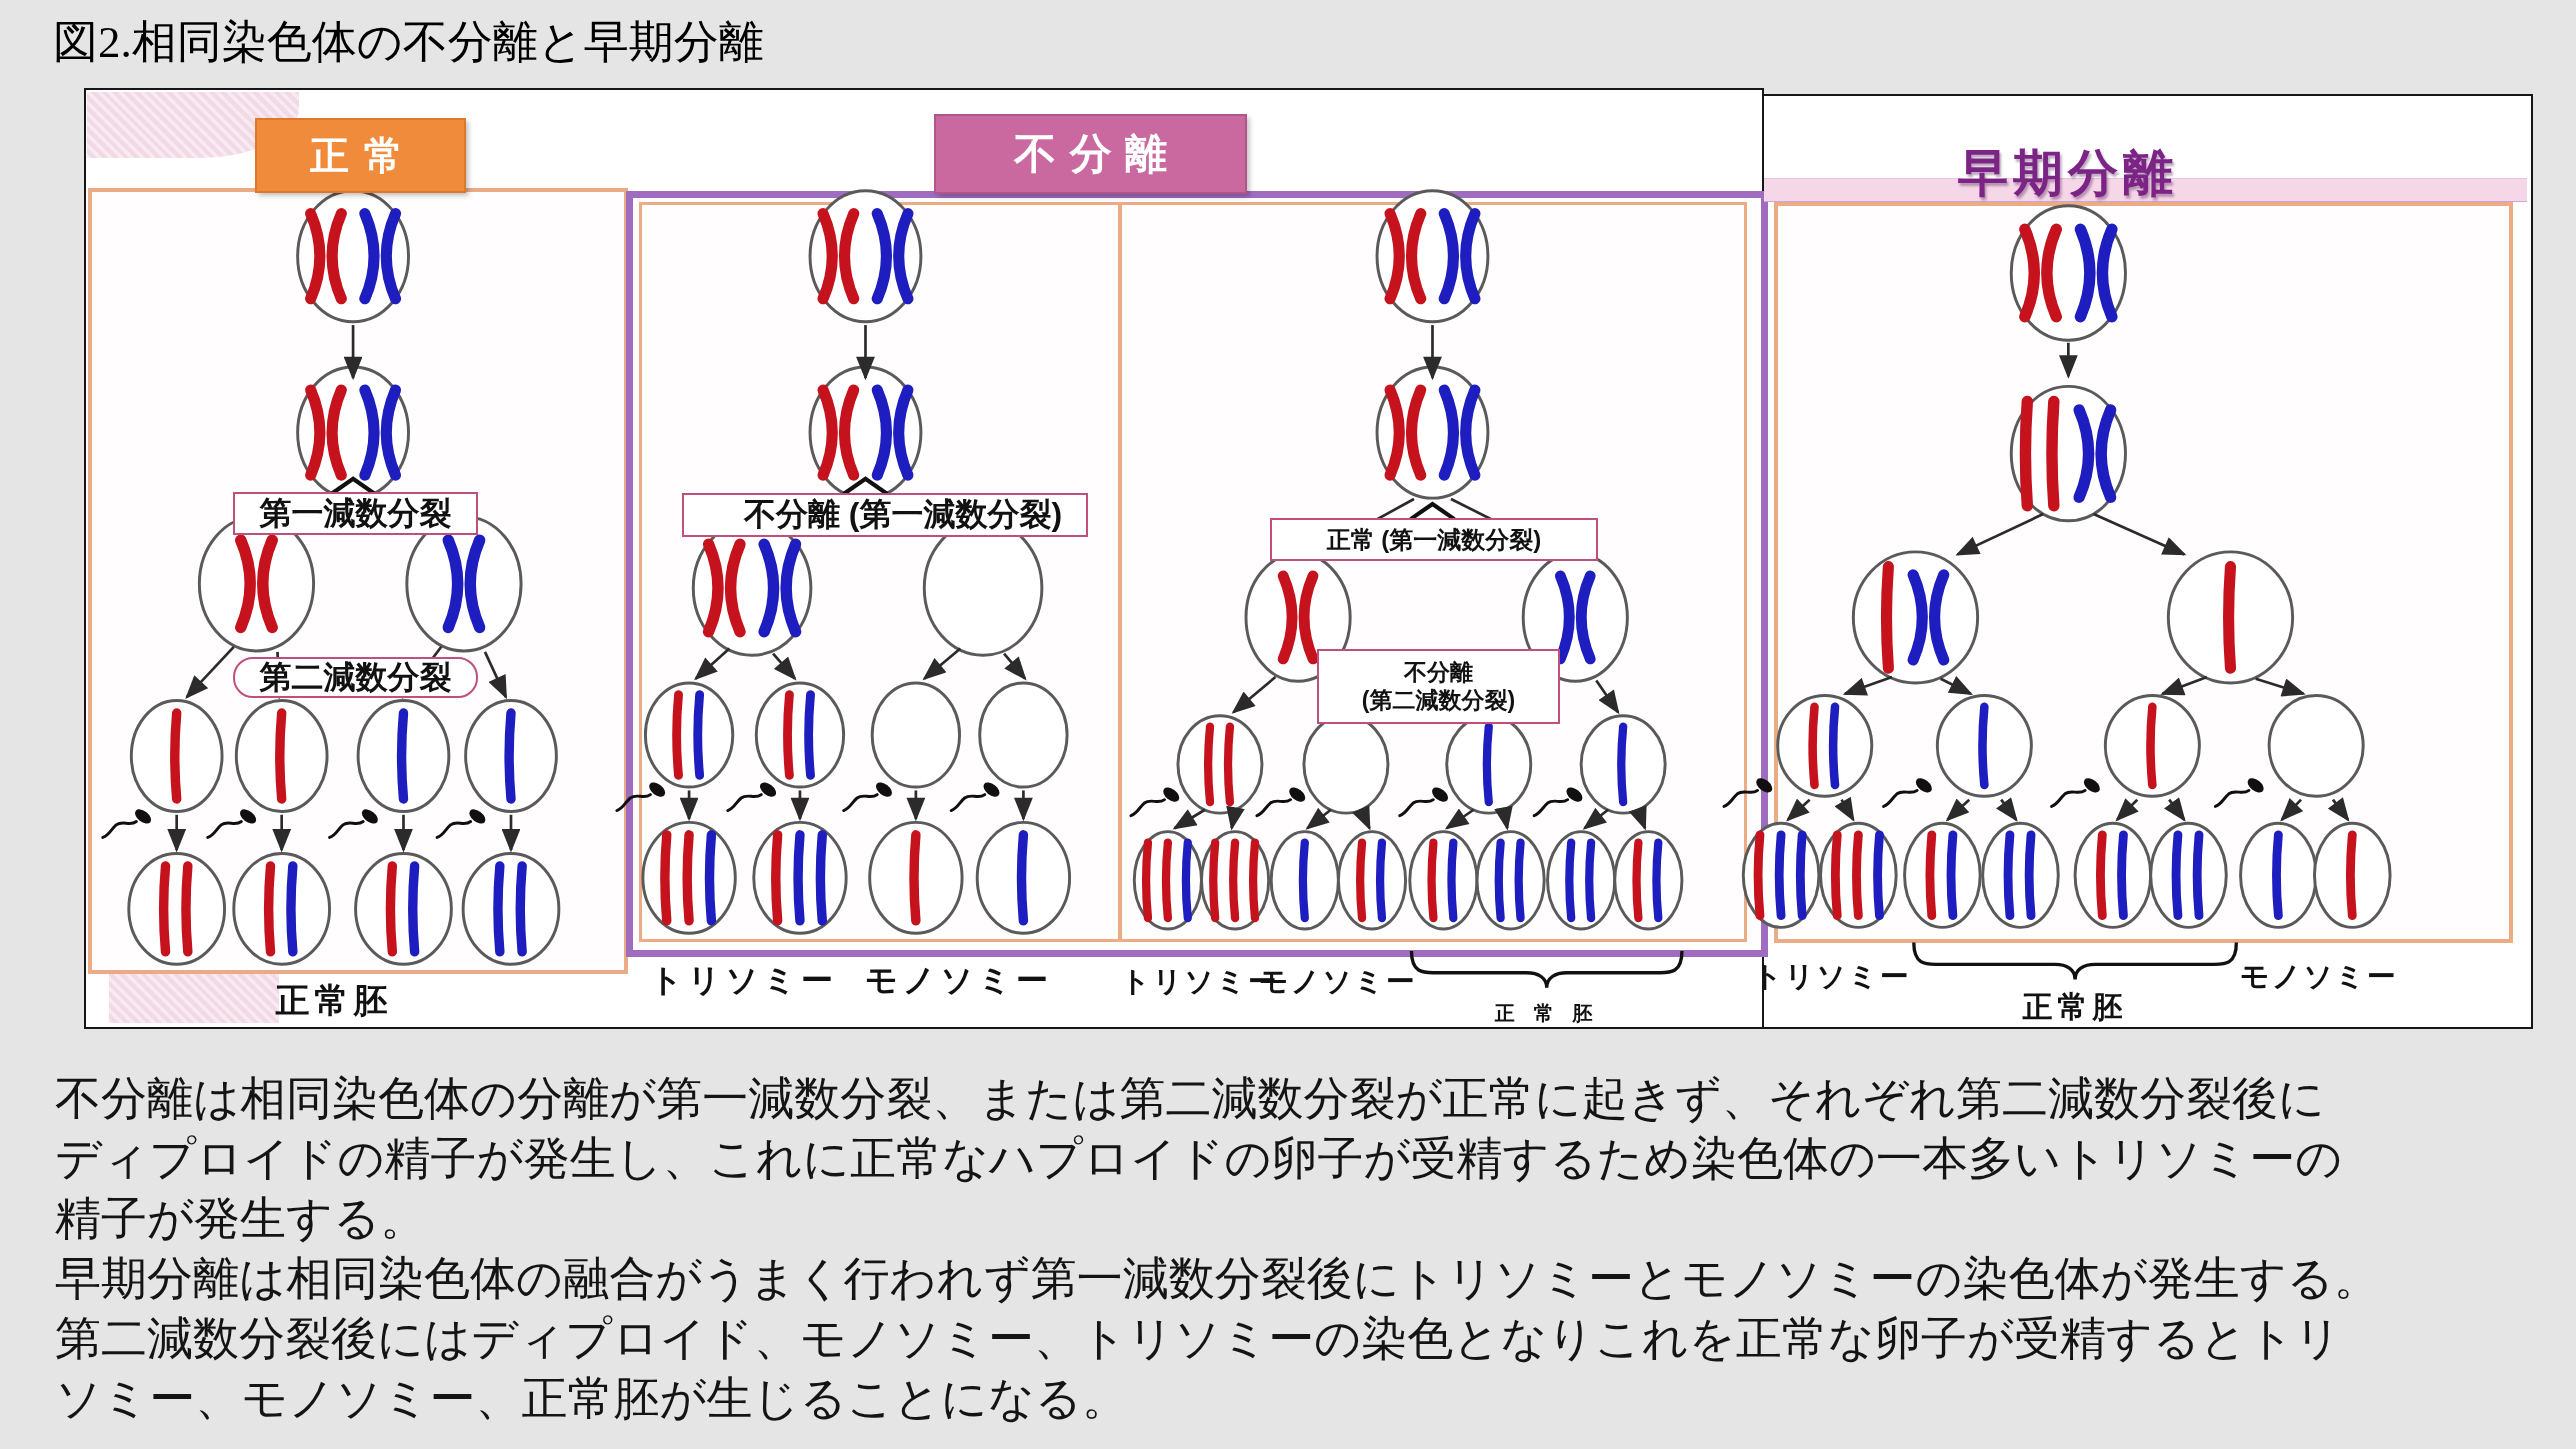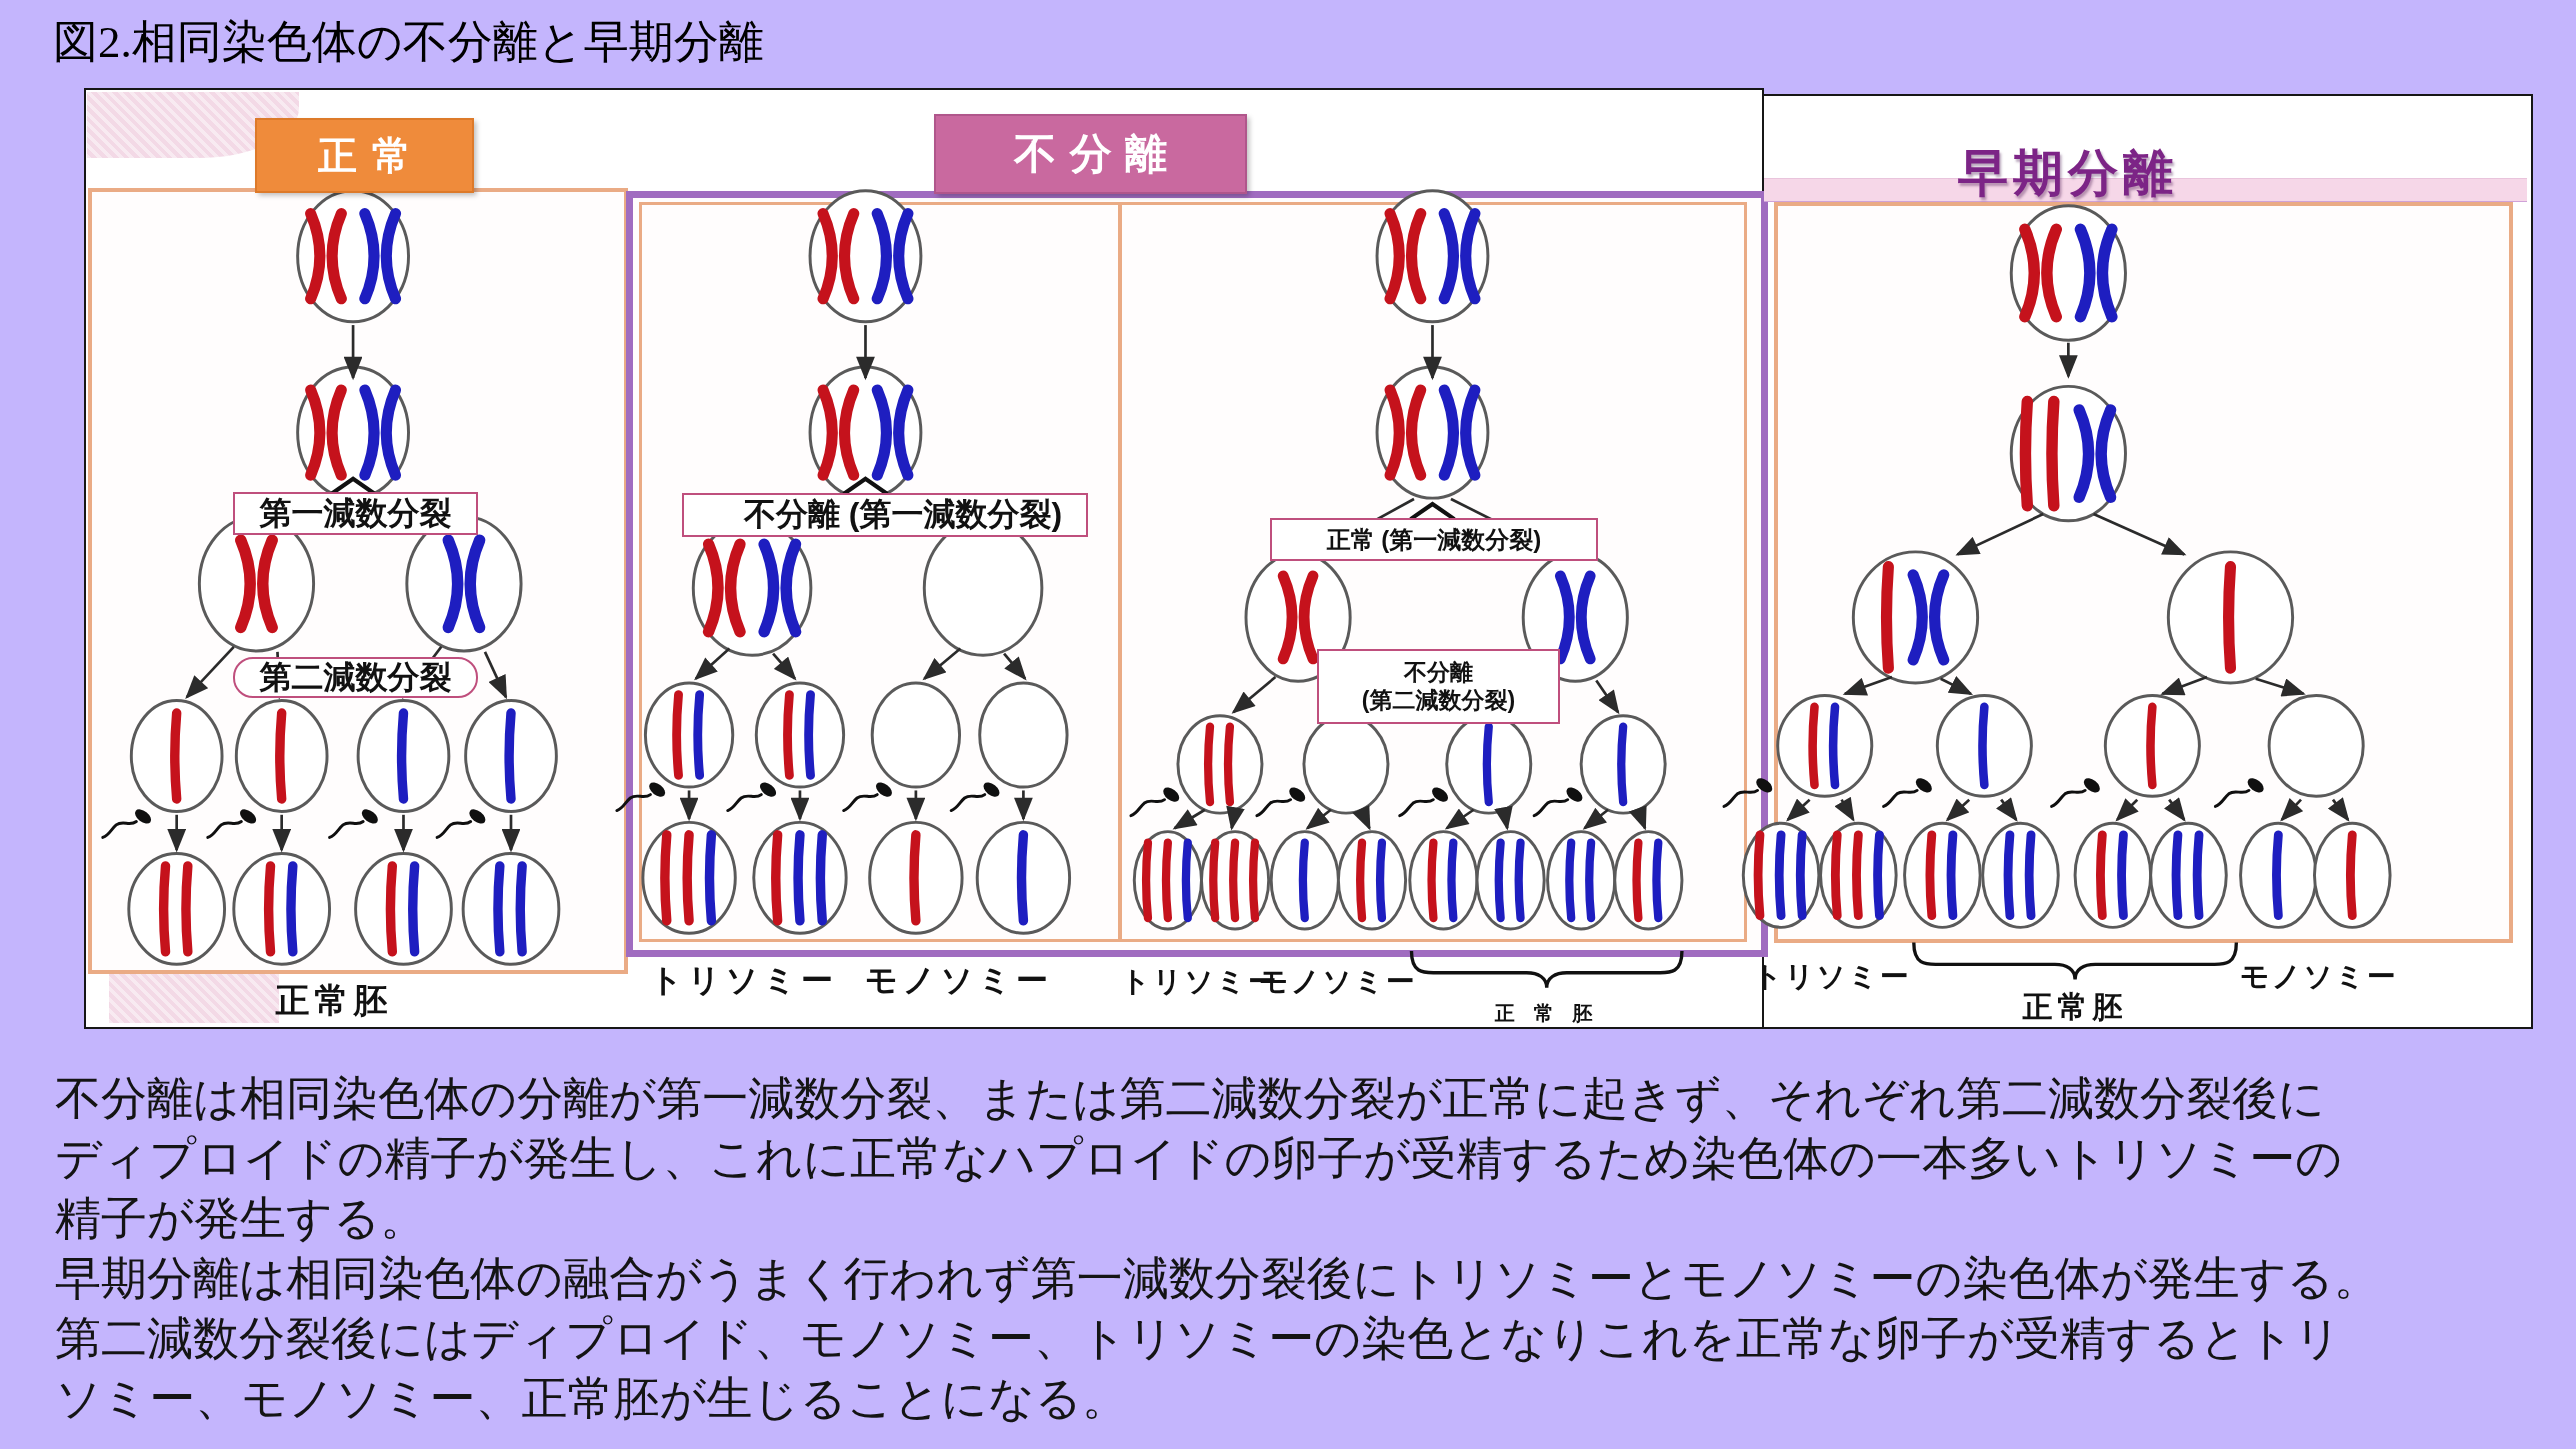--- a/index.html
+++ b/index.html
@@ -1,16 +1,16 @@
 <!DOCTYPE html>
 <html style="font-size:13.4px"><head>
 <meta charset="utf-8">
 <style>
   html,body{margin:0;padding:0;background:#fff;}
-  #canvas{position:relative;width:2576px;height:1449px;background:#c4b5fd;overflow:hidden;
+  #canvas{position:relative;width:2576px;height:1449px;background:#e5e5e5;overflow:hidden;
           font-family:"Liberation Sans",sans-serif;color:#111;}
   #page-title{position:absolute;left:53px;top:11.8px;font-family:"Liberation Serif","DejaVu Serif",serif;
               font-size:45px;color:#000;white-space:nowrap;z-index:4;}
   
   .blackbox{position:absolute;border:2.5px solid #161616;background:#ffffff;z-index:0;}
   #left-box{left:84px;top:88px;width:1676px;height:937px;}
   #right-box{left:1762px;top:94px;width:767px;height:931px;}
   
   .deco{position:absolute;background:#f3d9e6;
         background-image:repeating-linear-gradient(45deg,rgba(255,255,255,.45) 0 3.4px,rgba(243,217,230,0) 3.4px 7.6px);z-index:0;}
@@ -22,21 +22,21 @@
   #p2-box{left:626px;top:191px;width:1128px;height:752px;border:7.6px solid #a06cc0;}
   #p2l-box{left:639px;top:202px;width:476px;height:734px;border:3.4px solid #eaab85;}
   #p2r-box{left:1119px;top:202px;width:622px;height:734px;border:3.4px solid #eaab85;}
   #p3-box{left:1774px;top:202px;width:731px;height:733px;border:4.2px solid #eaab85;}
   #pink-band{position:absolute;left:1764px;top:178px;width:763px;height:22px;background:#f6d7e8;
              border-top:1.7px solid #e9c4dc;border-bottom:1.7px solid #cfa2d8;z-index:1;}
   
   .hdr{position:absolute;display:flex;align-items:center;justify-content:center;color:#fff;
        font-weight:bold;z-index:3;box-shadow:2.5px 3.4px 5px rgba(0,0,0,.25);}
   #hdr-normal{left:255px;top:118px;width:200px;height:71px;background:#ef8b3b;border:2.5px solid #dd7a2a;
-              font-size:39px;letter-spacing:15px;padding-left:15px;}
+              font-size:39px;letter-spacing:15px;padding-left:7px;}
   #hdr-nondis{left:934px;top:114px;width:296px;height:76px;background:#c9699f;border:2.5px solid #b0568b;
               font-size:42px;letter-spacing:13.4px;padding-left:13.4px;}
   #hdr-premature{position:absolute;left:1858px;top:108px;width:420px;height:67px;display:flex;align-items:center;
                  justify-content:center;color:#7c2486;font-size:50px;font-weight:bold;letter-spacing:5px;
                  text-shadow:1.7px 2.5px 2.5px rgba(60,10,70,.35);z-index:3;margin-top:32px;}
   
   .divlbl{position:absolute;background:#fff;border:2.5px solid #bf4f7d;display:flex;align-items:center;
           justify-content:center;font-weight:bold;font-size:32px;z-index:3;white-space:nowrap;}
   #lbl-p1-d1{left:233px;top:492px;width:241px;height:39px;}
   #lbl-p1-d2{left:233px;top:657px;width:241px;height:37px;border-radius:20px;}

